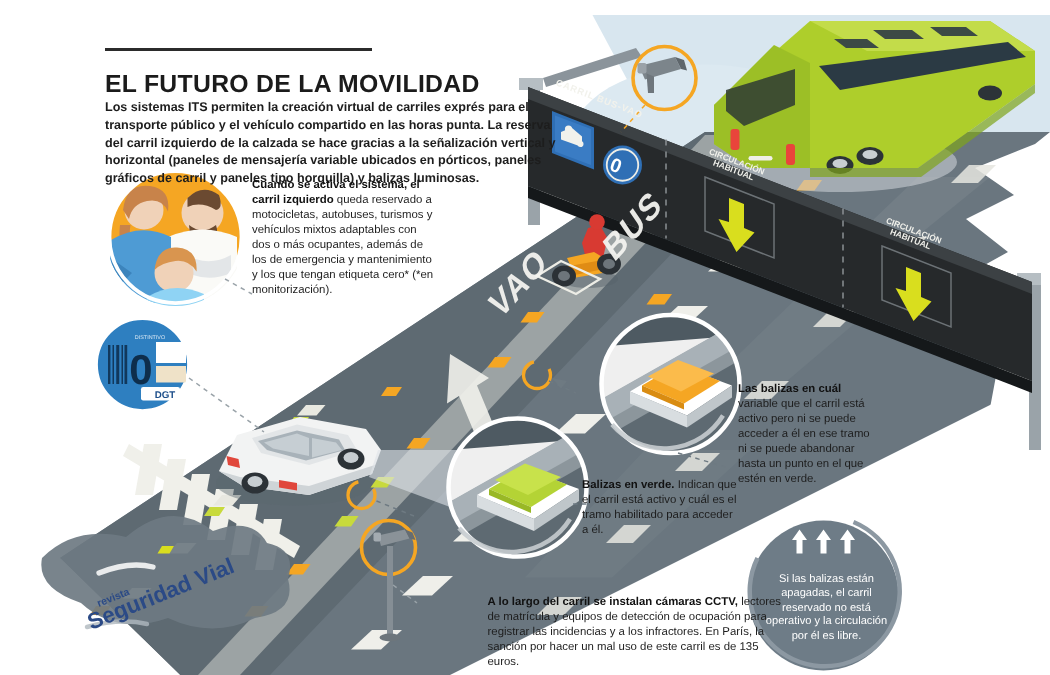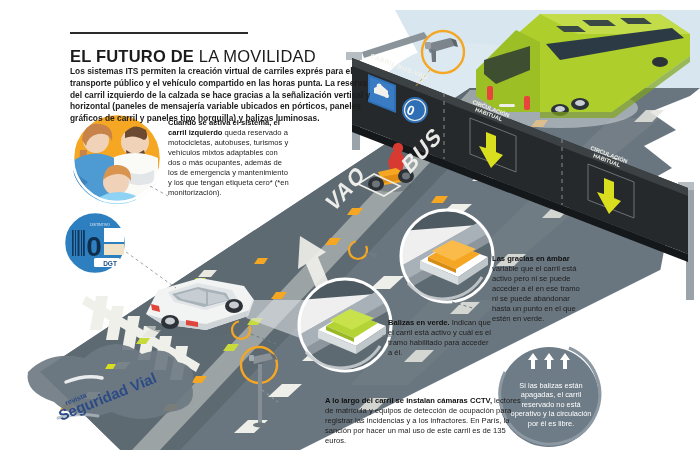--- a/index.html
+++ b/index.html
@@ -11,21 +11,21 @@
   }
   #stage{position:absolute;left:0;top:0;width:700px;height:450px;overflow:hidden;}
   svg.layer{position:absolute;left:0;top:0;width:700px;height:450px;}
 
   
   .hdr-rule{position:absolute;left:70px;top:32px;width:178px;height:2px;background:#2b2b2b;}
   .hdr-title{
     position:absolute;left:70px;top:36px;width:340px;
     font-size:16.5px;letter-spacing:.2px;color:#1b1b1b;white-space:nowrap;
   }
-  .hdr-title .b{font-weight:normal;}
+  .hdr-title .b{font-weight:bold;}
   .lede{
     position:absolute;left:70px;top:58px;width:305px;
     font-size:8.4px;line-height:1.38;color:#1d1d1d;text-align:left;font-weight:bold;
   }
 
   
   .callout{position:absolute;font-size:7.6px;line-height:1.32;color:#1d1d1d;}
   .callout b{font-weight:bold;color:#111;}
   #co-activa{left:168px;top:118px;width:122px;}
   #co-ambar{left:492px;top:254px;width:92px;}
@@ -428,21 +428,21 @@
     </g>
   </svg>
 
   <div class="hdr-rule"></div>
   <h1 class="hdr-title"><span>EL FUTURO DE </span><span class="b">LA MOVILIDAD</span></h1>
 
   <p class="lede">Los sistemas ITS permiten la creación virtual de carriles exprés para el transporte público y el vehículo compartido en las horas punta. La reserva del carril izquierdo de la calzada se hace gracias a la señalización vertical y horizontal (paneles de mensajería variable ubicados en pórticos, paneles gráficos de carril y paneles tipo horquilla) y balizas luminosas.</p>
 
   <div class="callout" id="co-activa"><b>Cuando se activa el sistema, el carril izquierdo</b><span> queda reservado a motocicletas, autobuses, turismos y vehículos mixtos adaptables con dos o más ocupantes, además de los de emergencia y mantenimiento y los que tengan etiqueta cero* (*en monitorización).</span></div>
 
-  <div class="callout" id="co-ambar"><b>Las gracias en ámbar</b><span> variable que el carril está activo pero ni se puede acceder a él en ese tramo ni se puede abandonar hasta un punto en el que estén en verde.</span></div>
+  <div class="callout" id="co-ambar"><b>Las balizas en cuál</b><span> variable que el carril está activo pero ni se puede acceder a él en ese tramo ni se puede abandonar hasta un punto en el que estén en verde.</span></div>
 
   <div class="callout" id="co-verde"><b>Balizas en verde.</b><span> Indican que el carril está activo y cuál es el tramo habilitado para acceder a él.</span></div>
 
   <div class="callout" id="co-cctv"><b>A lo largo del carril se instalan cámaras CCTV,</b><span> lectores de matrícula y equipos de detección de ocupación para registrar las incidencias y a los infractores. En París, la sanción por hacer un mal uso de este carril es de 135 euros.</span></div>
 
   <div class="badge-text">Si las balizas están apagadas, el carril reservado no está operativo y la circulación por él es libre.</div>
 
   <div class="gtext" style="left:372px;top:52px;font-size:6.2px;letter-spacing:.6px;transform:rotate(21deg);transform-origin:left top;">CARRIL BUS-VAO</div>
 
   <div class="gtext" style="left:464px;top:95px;font-size:5.6px;width:60px;line-height:1.15;text-align:center;transform:rotate(21deg);transform-origin:left top;">CIRCULACIÓN HABITUAL</div>

